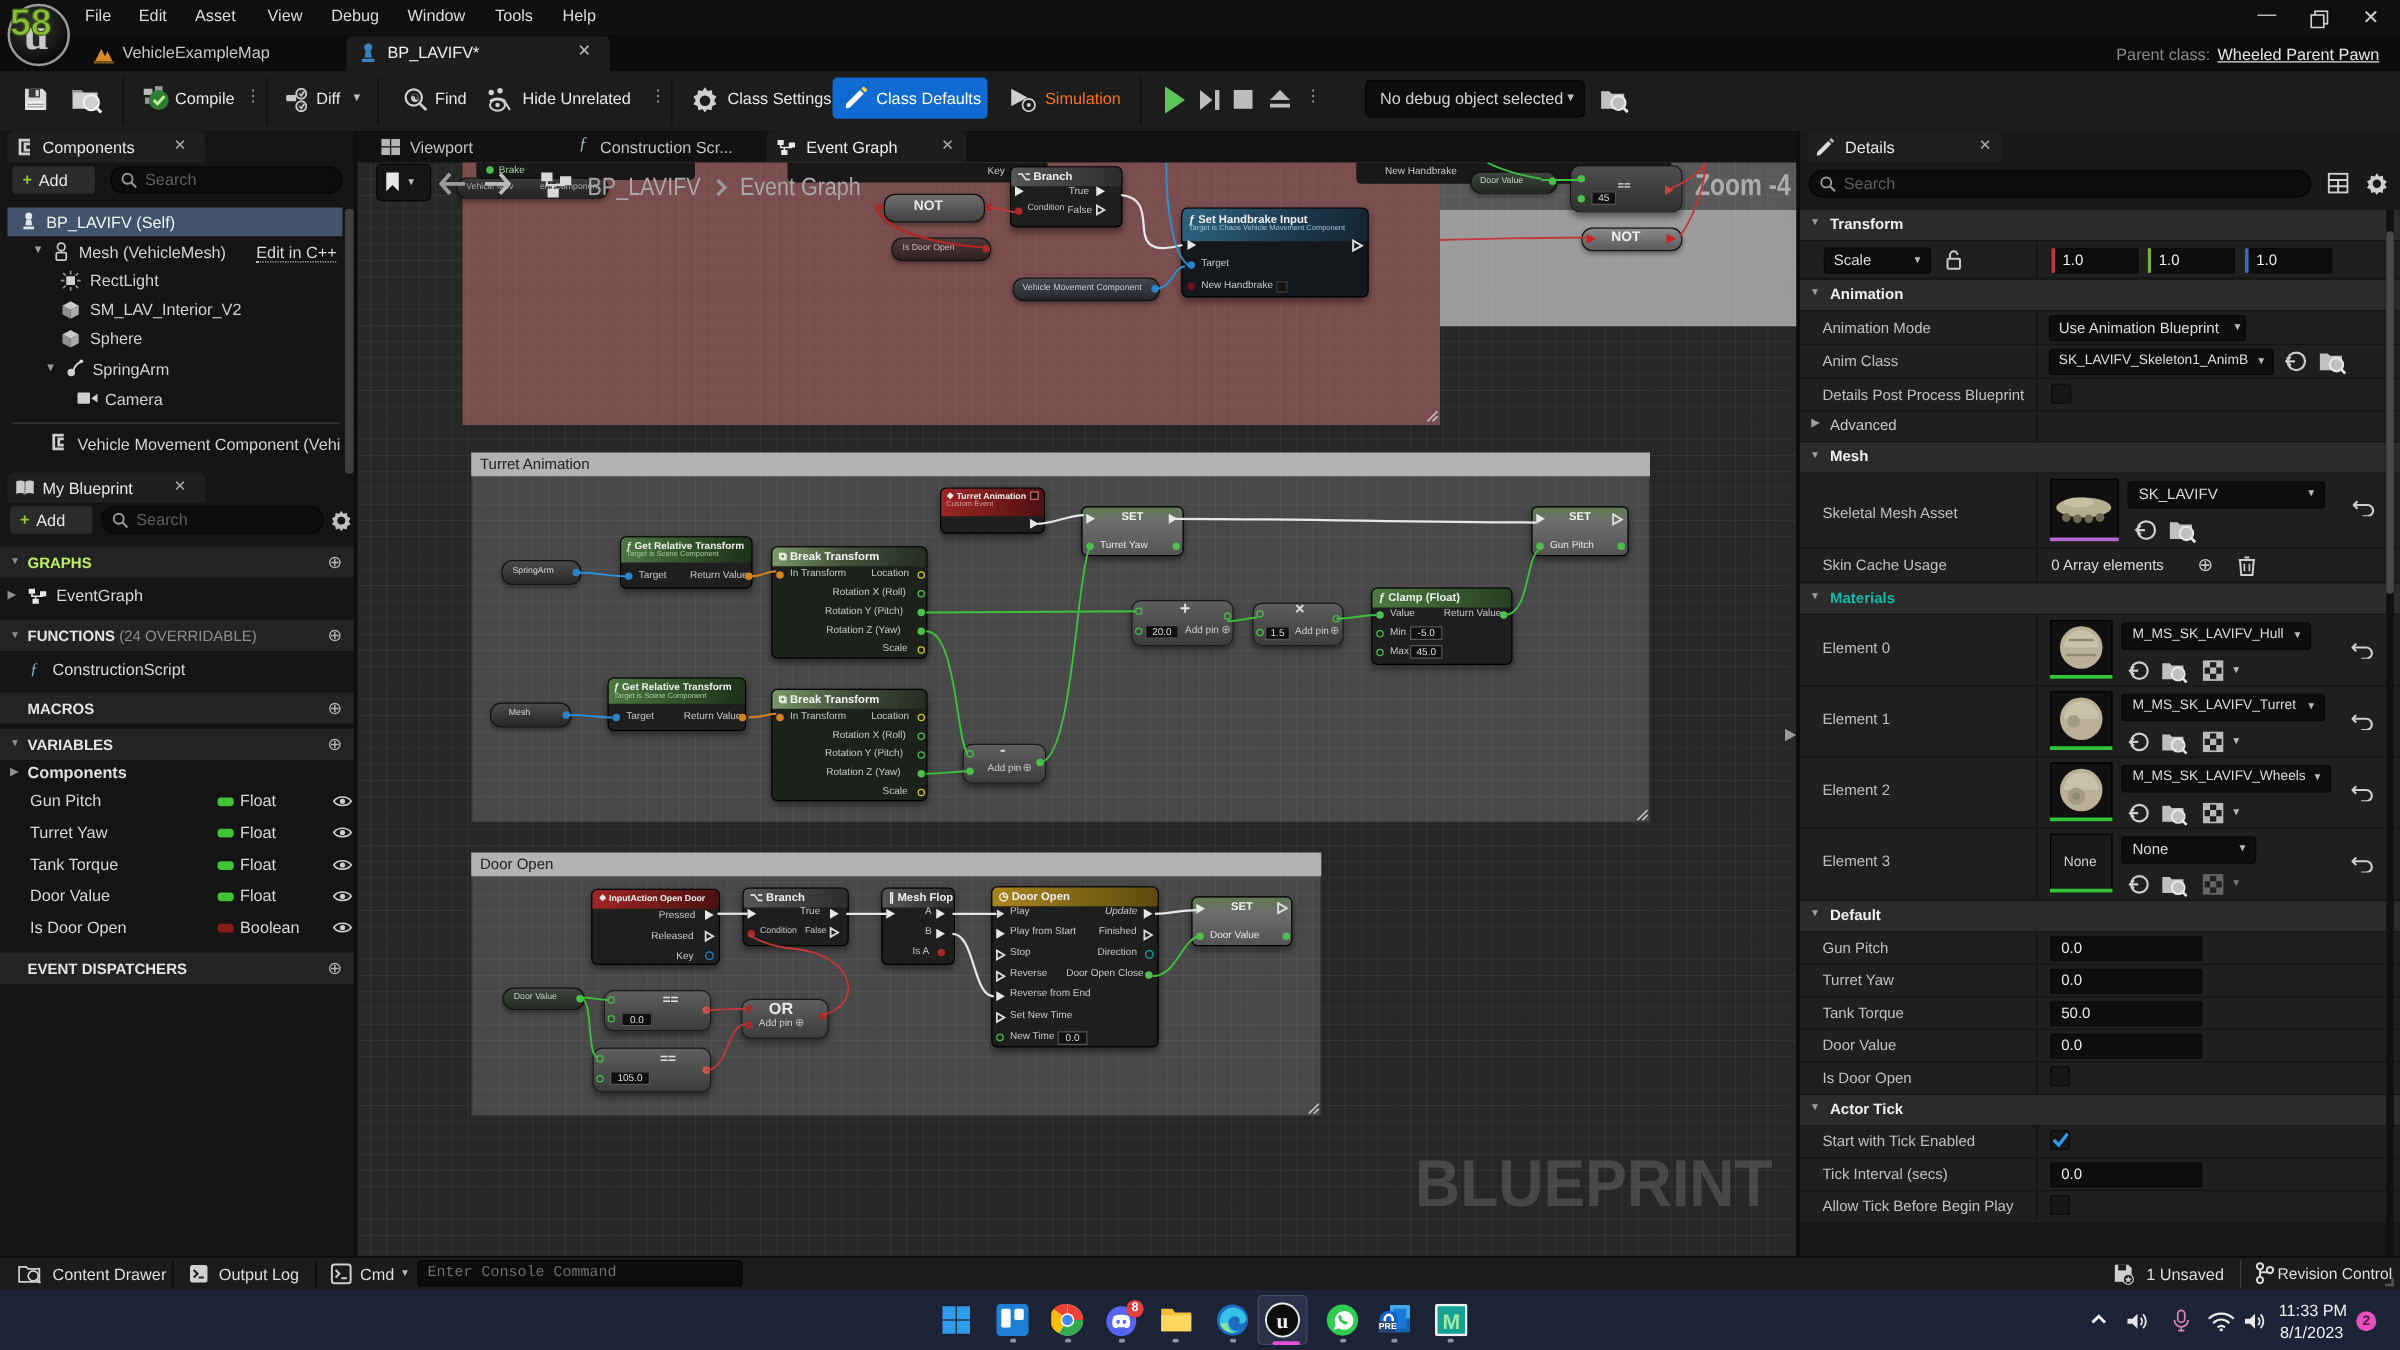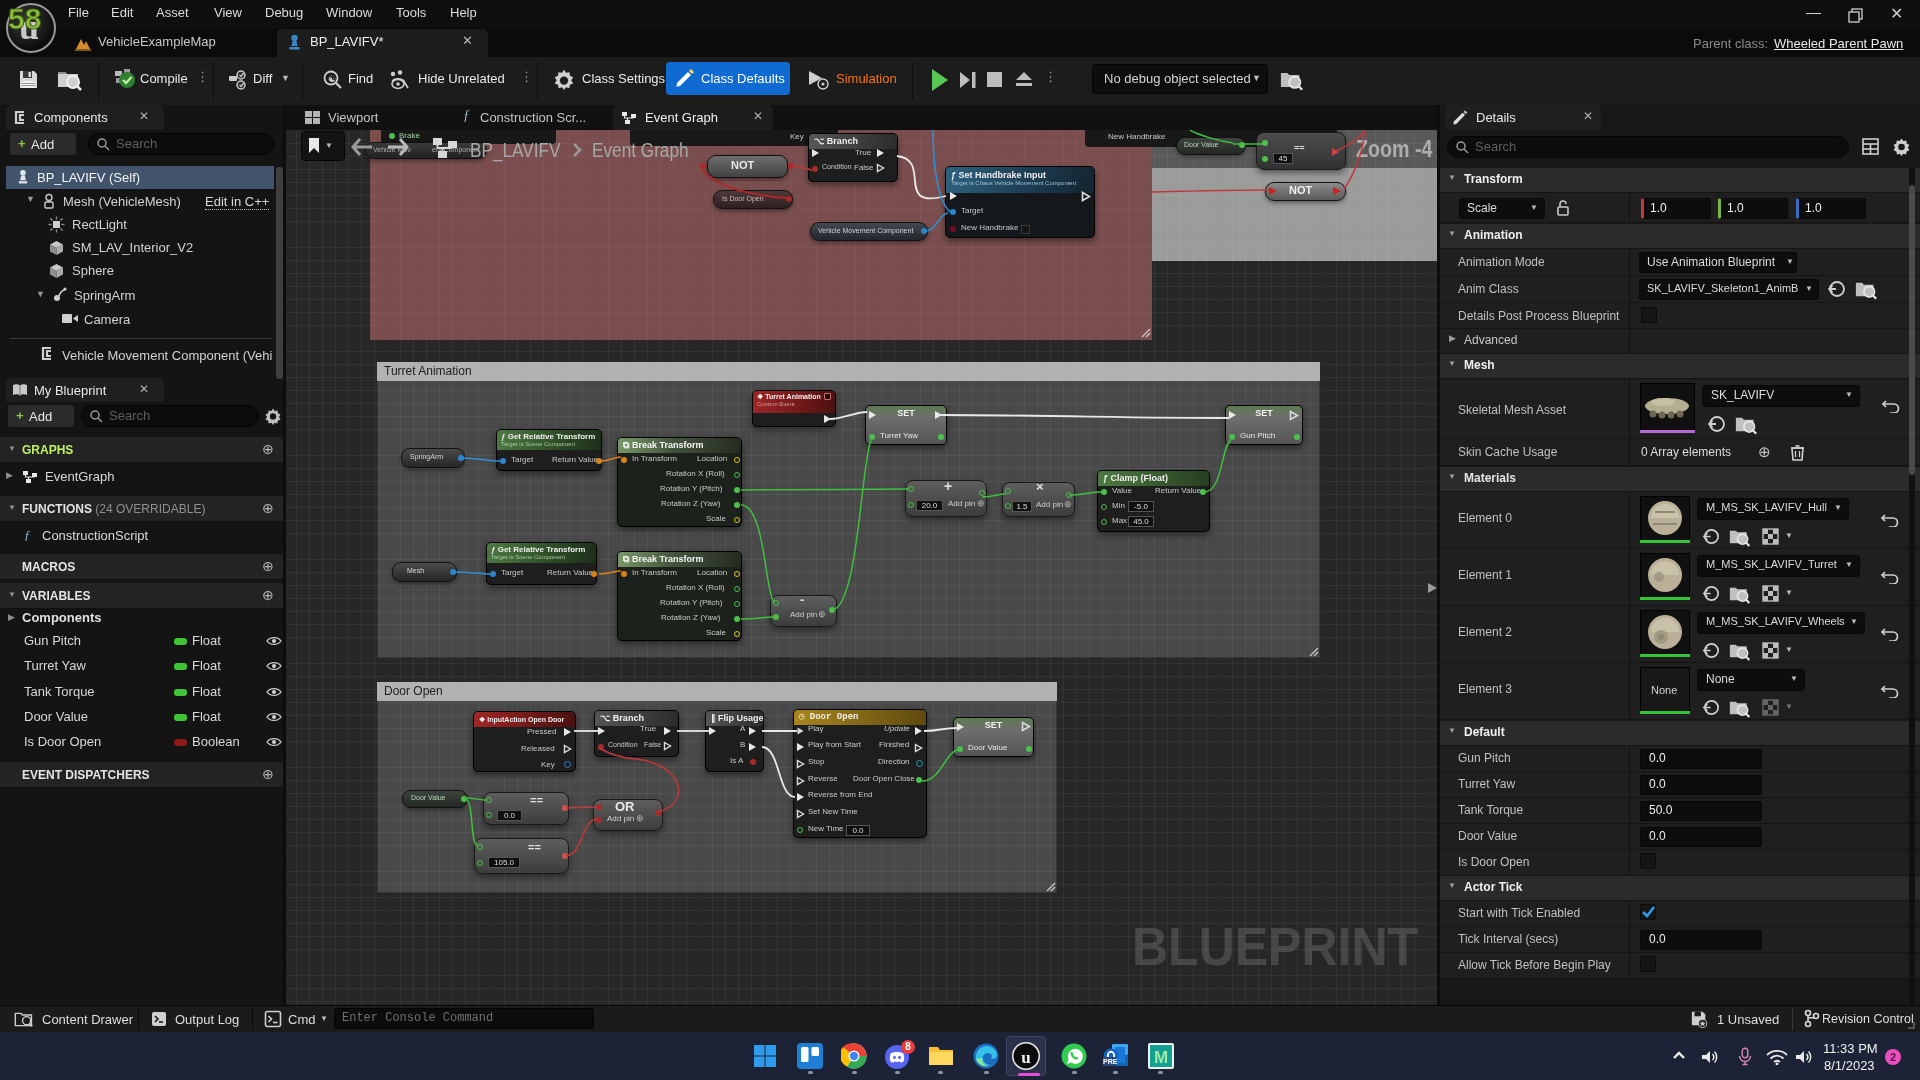--- a/index.html
+++ b/index.html
@@ -597,31 +597,31 @@
 <div class="t" style="left:640px;top:724px;font-size:8px;color:#c9c9c9;">True</div>
 <div class="exec" style="left:664px;top:727px;"></div>
 <div class="dot" style="left:598px;top:744px;background:#a82b2b;"></div>
 <div class="t" style="left:608px;top:741px;font-size:7px;color:#c9c9c9;">Condition</div>
 <div class="t" style="left:644px;top:741px;font-size:7px;color:#c9c9c9;">False</div>
 <svg class="a" style="left:663px;top:741px;" width="9" height="10" viewBox="0 0 9 10">
     <path d="M1.5 1.5 L7.5 5 L1.5 8.5 Z" fill="none" stroke="#ddd" stroke-width="1.4"></path>
   </svg>
 
 <div class="node" style="left:705px;top:710px;width:59px;height:62px;">
-<div class="nh" style="background:linear-gradient(90deg,#565656,#2c2c2c);">∥ Flip Usage</div>
+<div class="nh" style="background:linear-gradient(90deg,#565656,#2c2c2c);">∥ Mesh Flop</div>
   </div>
 <div class="exec" style="left:709px;top:727px;"></div>
 <div class="t" style="left:740px;top:724px;font-size:8px;color:#c9c9c9;">A</div>
 <div class="exec" style="left:749px;top:727px;"></div>
 <div class="t" style="left:740px;top:740px;font-size:8px;color:#c9c9c9;">B</div>
 <div class="exec" style="left:749px;top:743px;"></div>
 <div class="t" style="left:730px;top:756px;font-size:8px;color:#c9c9c9;">Is A</div>
 <div class="dot" style="left:750px;top:759px;background:#a82b2b;"></div>
 
-<div class="node" style="left:793px;top:709px;width:134px;height:129px;font-family:Liberation Mono, monospace;">
+<div class="node" style="left:793px;top:709px;width:134px;height:129px;">
 <div class="nh" style="background:linear-gradient(90deg,#a8851e,#5e4a0e);">◷ Door Open</div>
   </div>
 <svg class="a" style="left:796px;top:726px;" width="9" height="10" viewBox="0 0 9 10">
     <path d="M1.5 1.5 L7.5 5 L1.5 8.5 Z" fill="#ddd" stroke="none"></path>
   </svg>
 <div class="t" style="left:808px;top:724px;font-size:8px;color:#c9c9c9;">Play</div>
 <div class="exec" style="left:797px;top:743px;"></div>
 <div class="t" style="left:808px;top:740px;font-size:8px;color:#c9c9c9;">Play from Start</div>
 <svg class="a" style="left:796px;top:759px;" width="9" height="10" viewBox="0 0 9 10">
     <path d="M1.5 1.5 L7.5 5 L1.5 8.5 Z" fill="none" stroke="#ddd" stroke-width="1.4"></path>
@@ -883,21 +883,21 @@
 <svg class="a" style="left:1790px;top:444px;" width="15" height="17" viewBox="0 0 15 17">
     <path d="M2 4 H13 L12 16 H3 Z" fill="none" stroke="#cfcfcf" stroke-width="1.6"></path>
     <line x1="1" y1="4" x2="14" y2="4" stroke="#cfcfcf" stroke-width="1.6"></line>
     <line x1="5.5" y1="2" x2="9.5" y2="2" stroke="#cfcfcf" stroke-width="1.6"></line>
     <line x1="5.5" y1="7" x2="5.5" y2="13" stroke="#cfcfcf" stroke-width="1.3"></line>
     <line x1="9.5" y1="7" x2="9.5" y2="13" stroke="#cfcfcf" stroke-width="1.3"></line>
   </svg>
 
 <div class="dhead" style="top:467px;height:25px;"></div>
 <div class="t" style="left:1448px;top:472px;font-size:8px;color:#9f9f9f;">▼</div>
-<div class="t" style="left:1464px;top:471px;font-size:12px;font-weight:bold;color:#e5e5e5;">Materials</div>
+<div class="t" style="left:1464px;top:471px;font-size:12px;font-weight:bold;color:#14b8a6;">Materials</div>
 
 <div class="drow" style="top:492px;height:57px;"></div>
 <div class="dlab" style="top:511px;">Element 0</div>
 <div class="a" style="left:1640px;top:496px;width:50px;height:47px;background:#101010;border:1px solid #000;"></div>
 <svg class="a" style="left:1645px;top:498px;" width="40" height="40" viewBox="0 0 40 40">
     <circle cx="20" cy="20" r="17" fill="#b9b097"></circle>
     <path d="M6 20 a14 14 0 0 1 28 0" fill="#cac2a8"></path>
     <path d="M8 26 h24 M10 14 h20" stroke="#8f8872" stroke-width="2" fill="none"></path>
   </svg>
 <div class="a" style="left:1640px;top:540px;width:50px;height:3px;background:#35c435;"></div>

